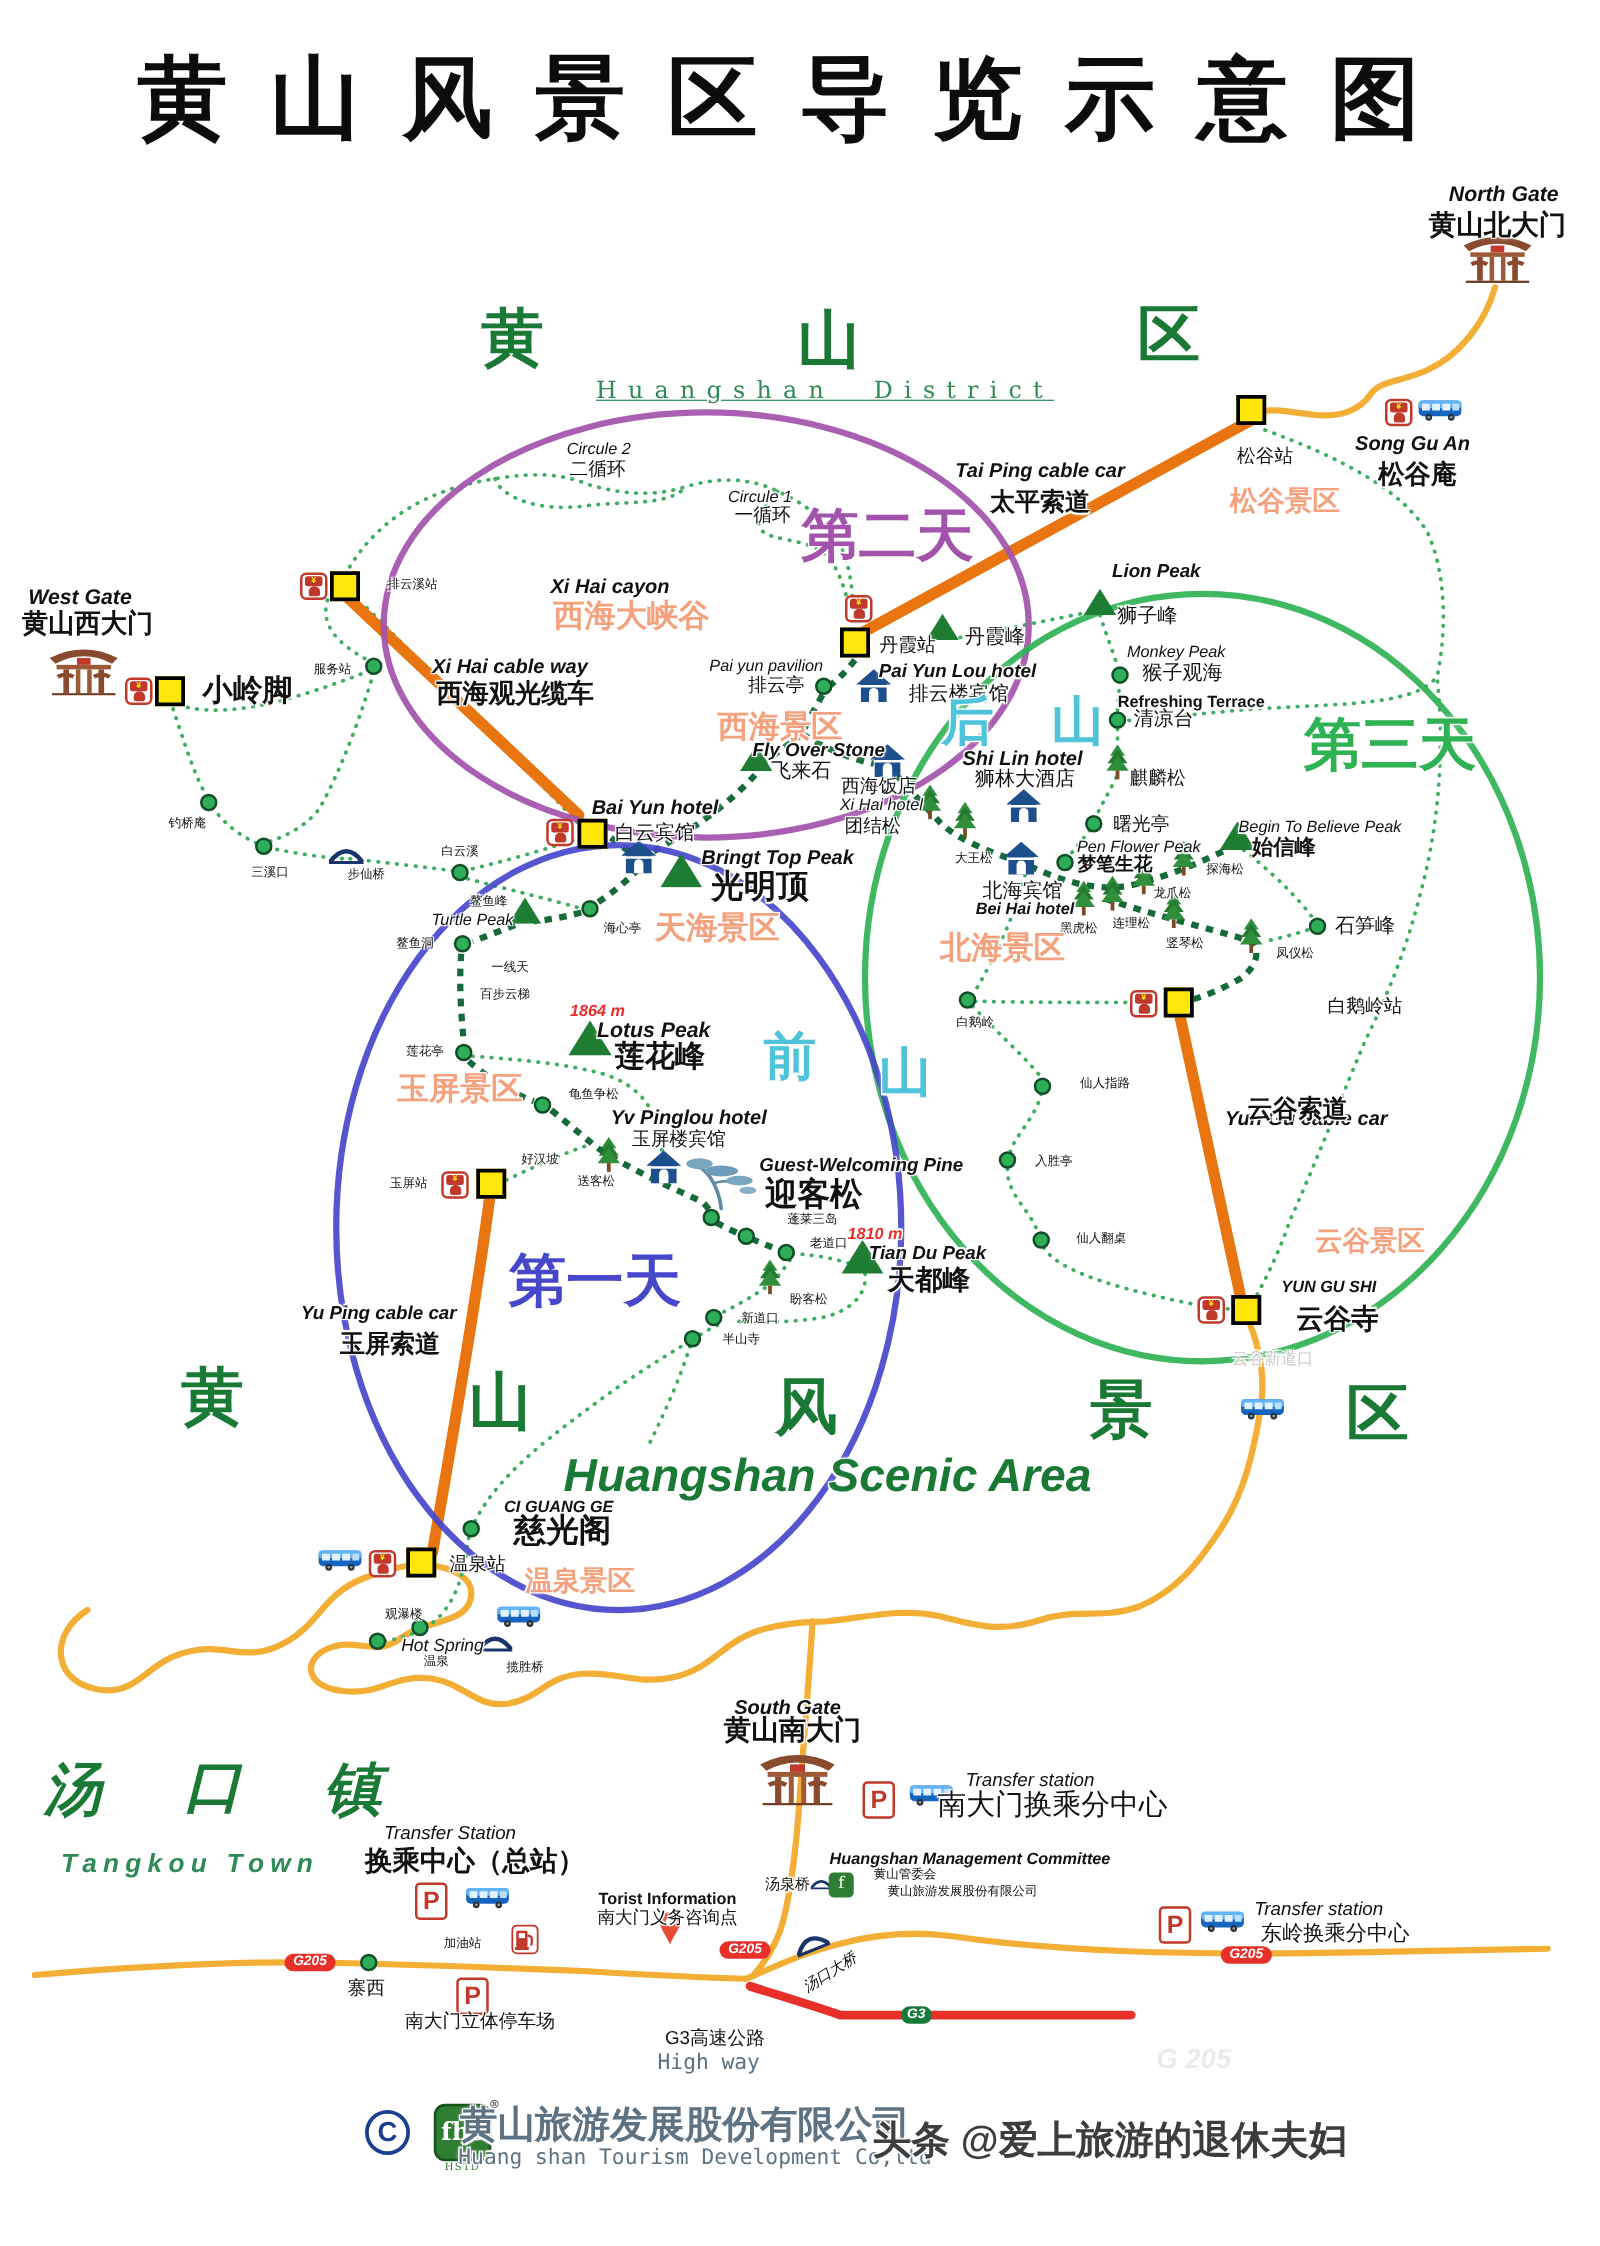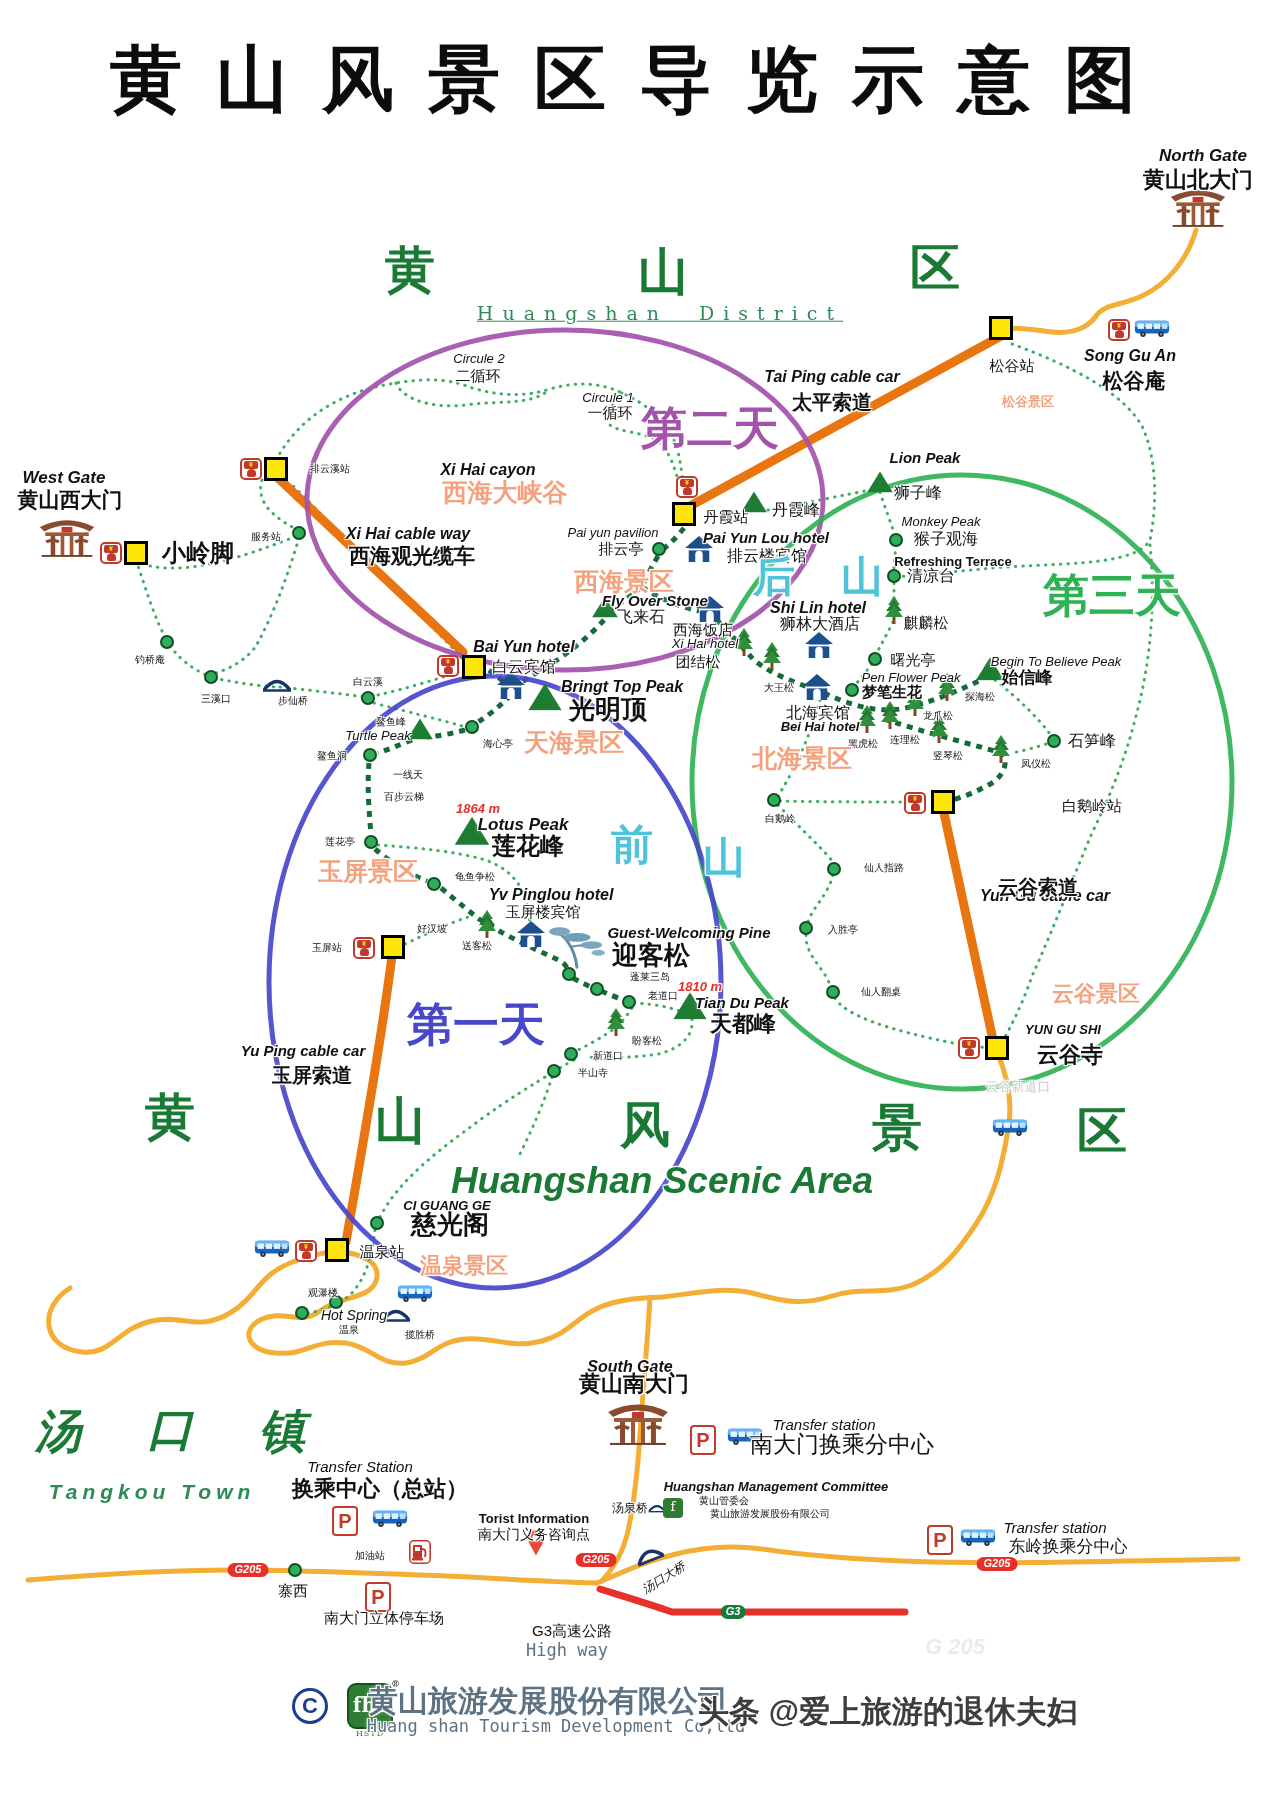--- a/index.html
+++ b/index.html
@@ -19,21 +19,21 @@
   .bge{font-size:19px;color:#2e8b57;letter-spacing:9px;word-spacing:16px;font-family:"DejaVu Serif",serif}
   .sce{font-size:37px;font-weight:800;font-style:italic;color:#1a7a35}
   .tkc{font-size:46px;font-weight:700;font-style:italic;color:#1a7a35;font-family:"DejaVu Serif",serif}
   .tke{font-size:21px;font-weight:700;font-style:italic;color:#2e8b57;letter-spacing:5px}
   .cy{font-size:42px;font-weight:700;color:#4fc3d9;font-family:"DejaVu Serif",serif}
   .d1{font-size:46px;font-weight:800;color:#4747cb}
   .d2{font-size:46px;font-weight:800;color:#a353ab}
   .d3{font-size:46px;font-weight:800;color:#2fb254}
   .ar24{font-size:25px;font-weight:700;color:#f4a27e;font-family:"DejaVu Serif",serif}
   .ar22{font-size:22px;font-weight:700;color:#f4a27e;font-family:"DejaVu Serif",serif}
-  .ar20{font-size:13px;font-weight:700;color:#f4a27e;font-family:"DejaVu Serif",serif}
+  .ar20{font-size:22px;font-weight:700;color:#f4a27e;font-family:"DejaVu Serif",serif}
   .en17{font-size:17px;font-style:italic;font-weight:700}
   .en16{font-size:16px;font-style:italic;font-weight:700}
   .en15{font-size:15px;font-style:italic;font-weight:700}
   .en14{font-size:13px;font-style:italic;font-weight:700}
   .ens{font-size:13px;font-style:italic}
   .ens14{font-size:14px;font-style:italic}
   .ens15{font-size:15px;font-style:italic}
   .ensb13{font-size:13px;font-style:italic;font-weight:600}
   .z26{font-size:26px;font-weight:700}.z24{font-size:24px;font-weight:700}
   .z22{font-size:22px;font-weight:700}.z21{font-size:21px;font-weight:700}

